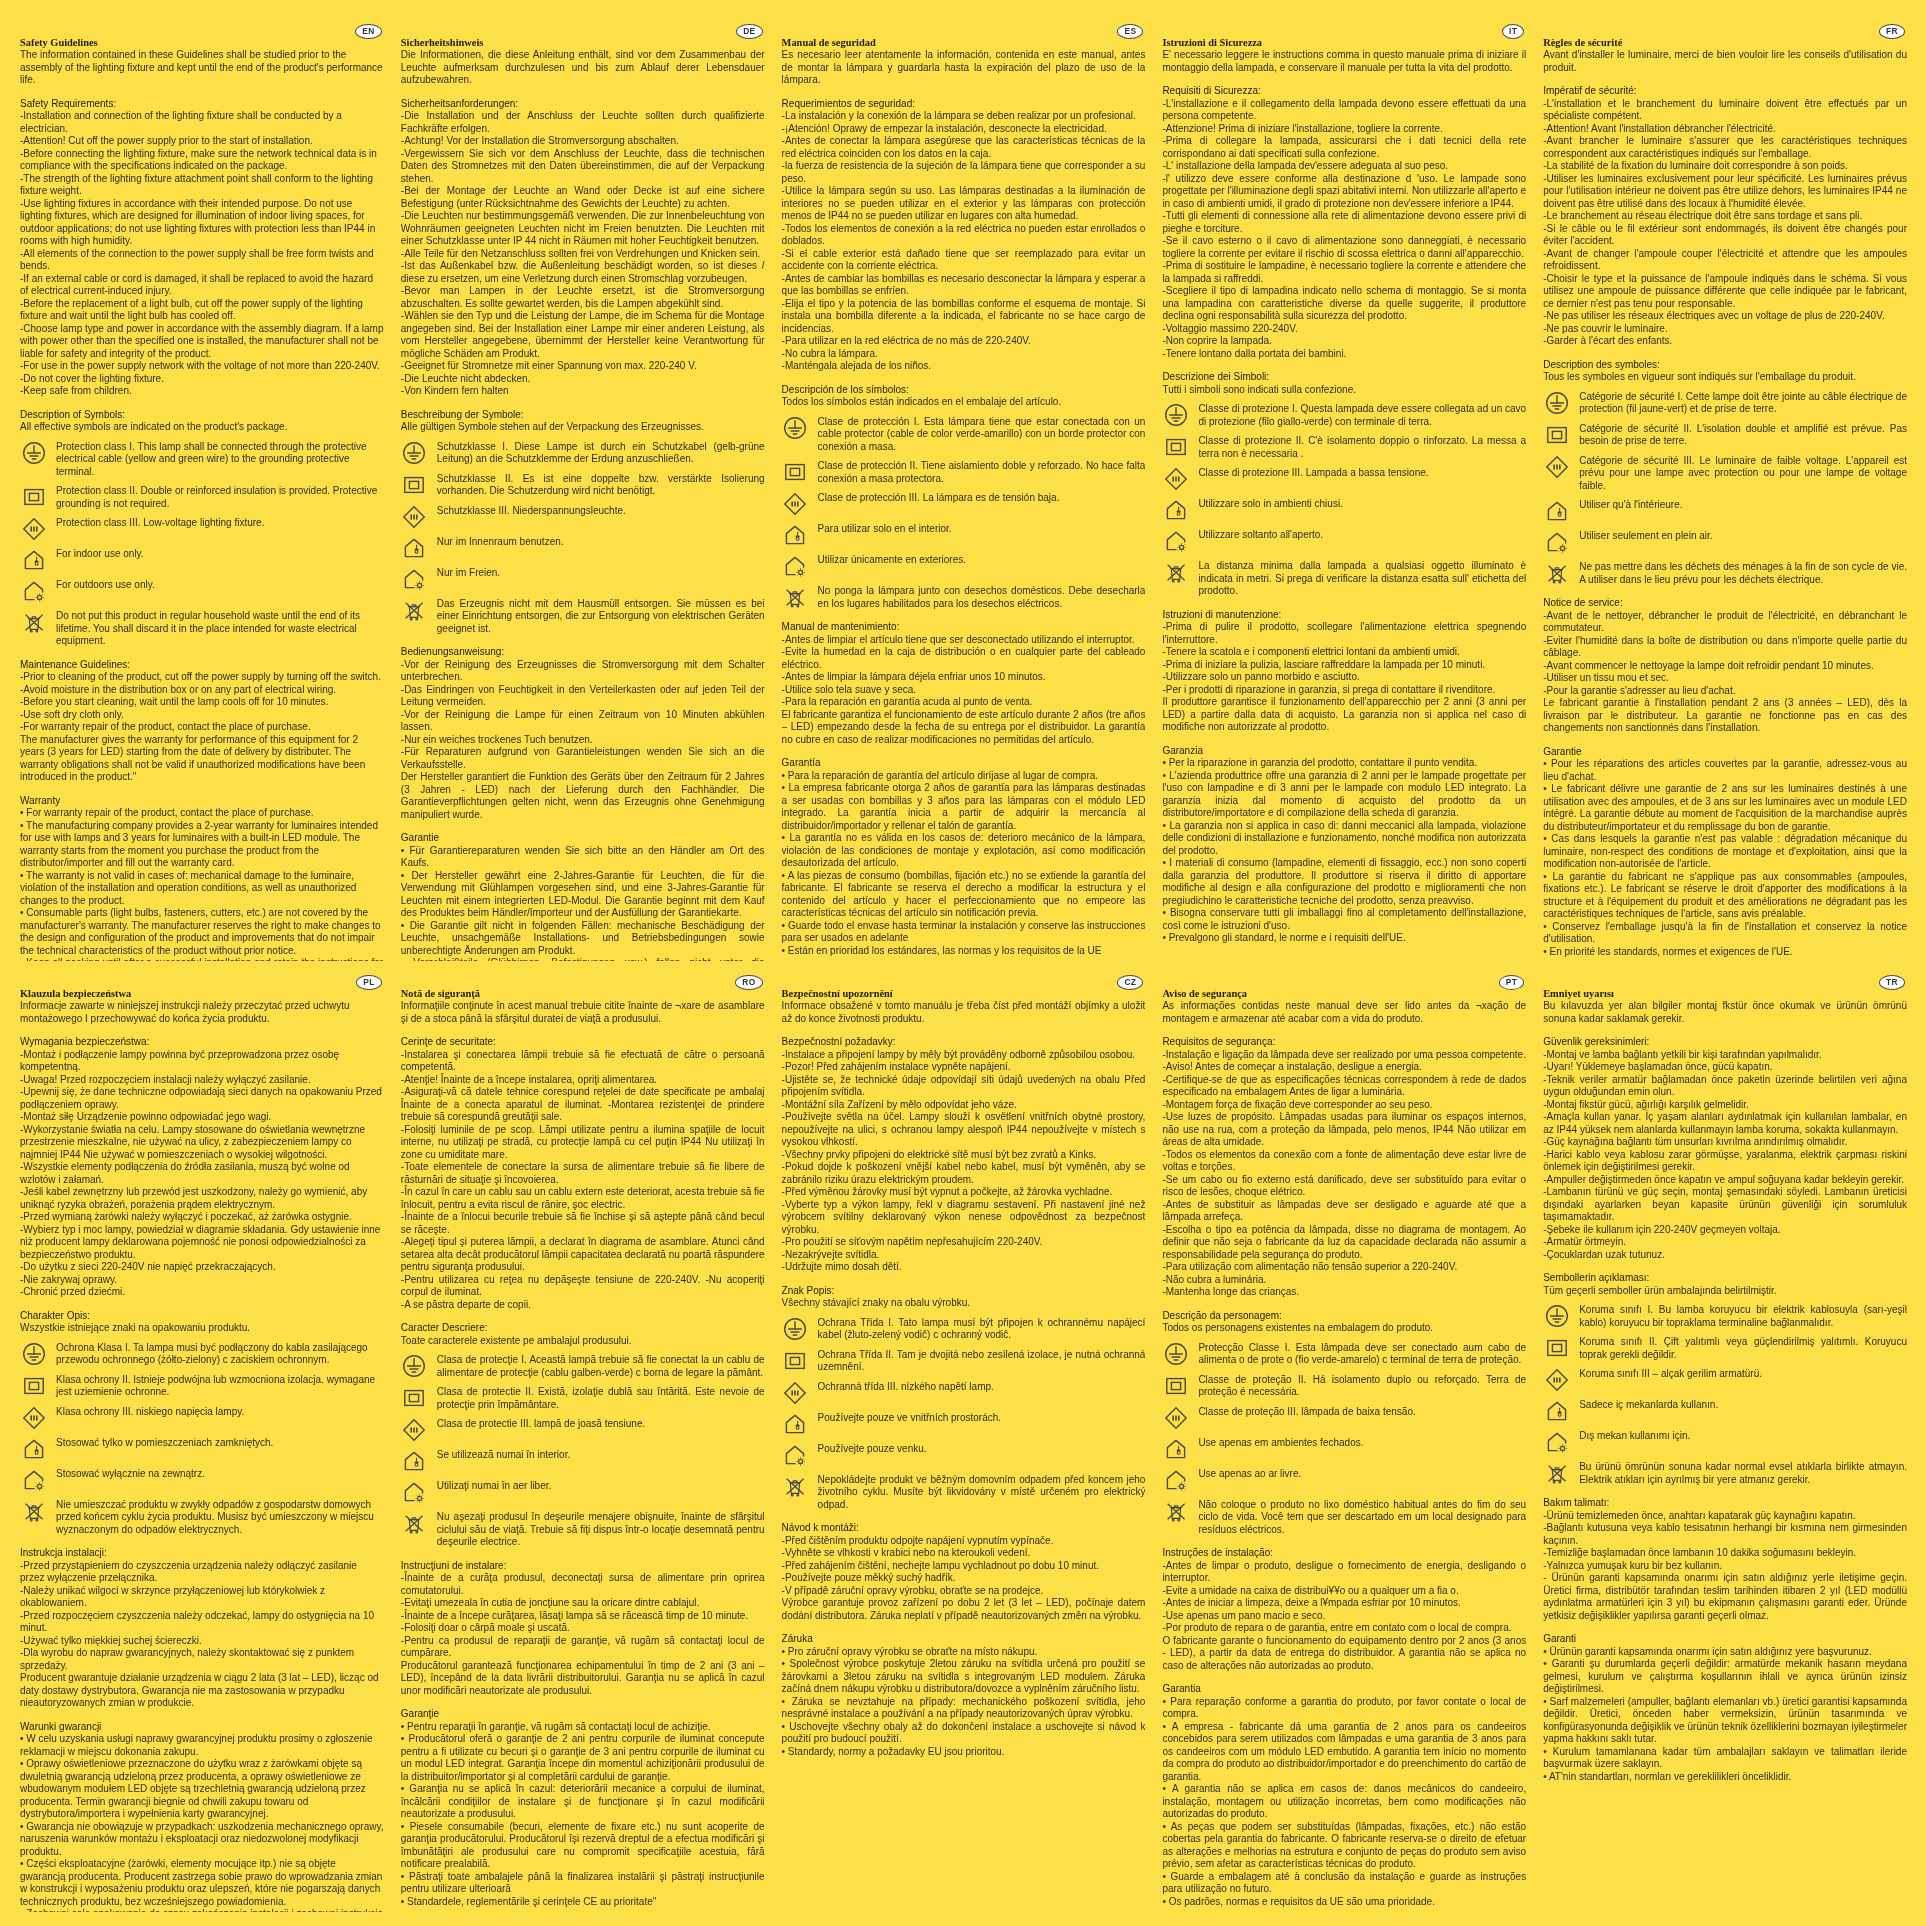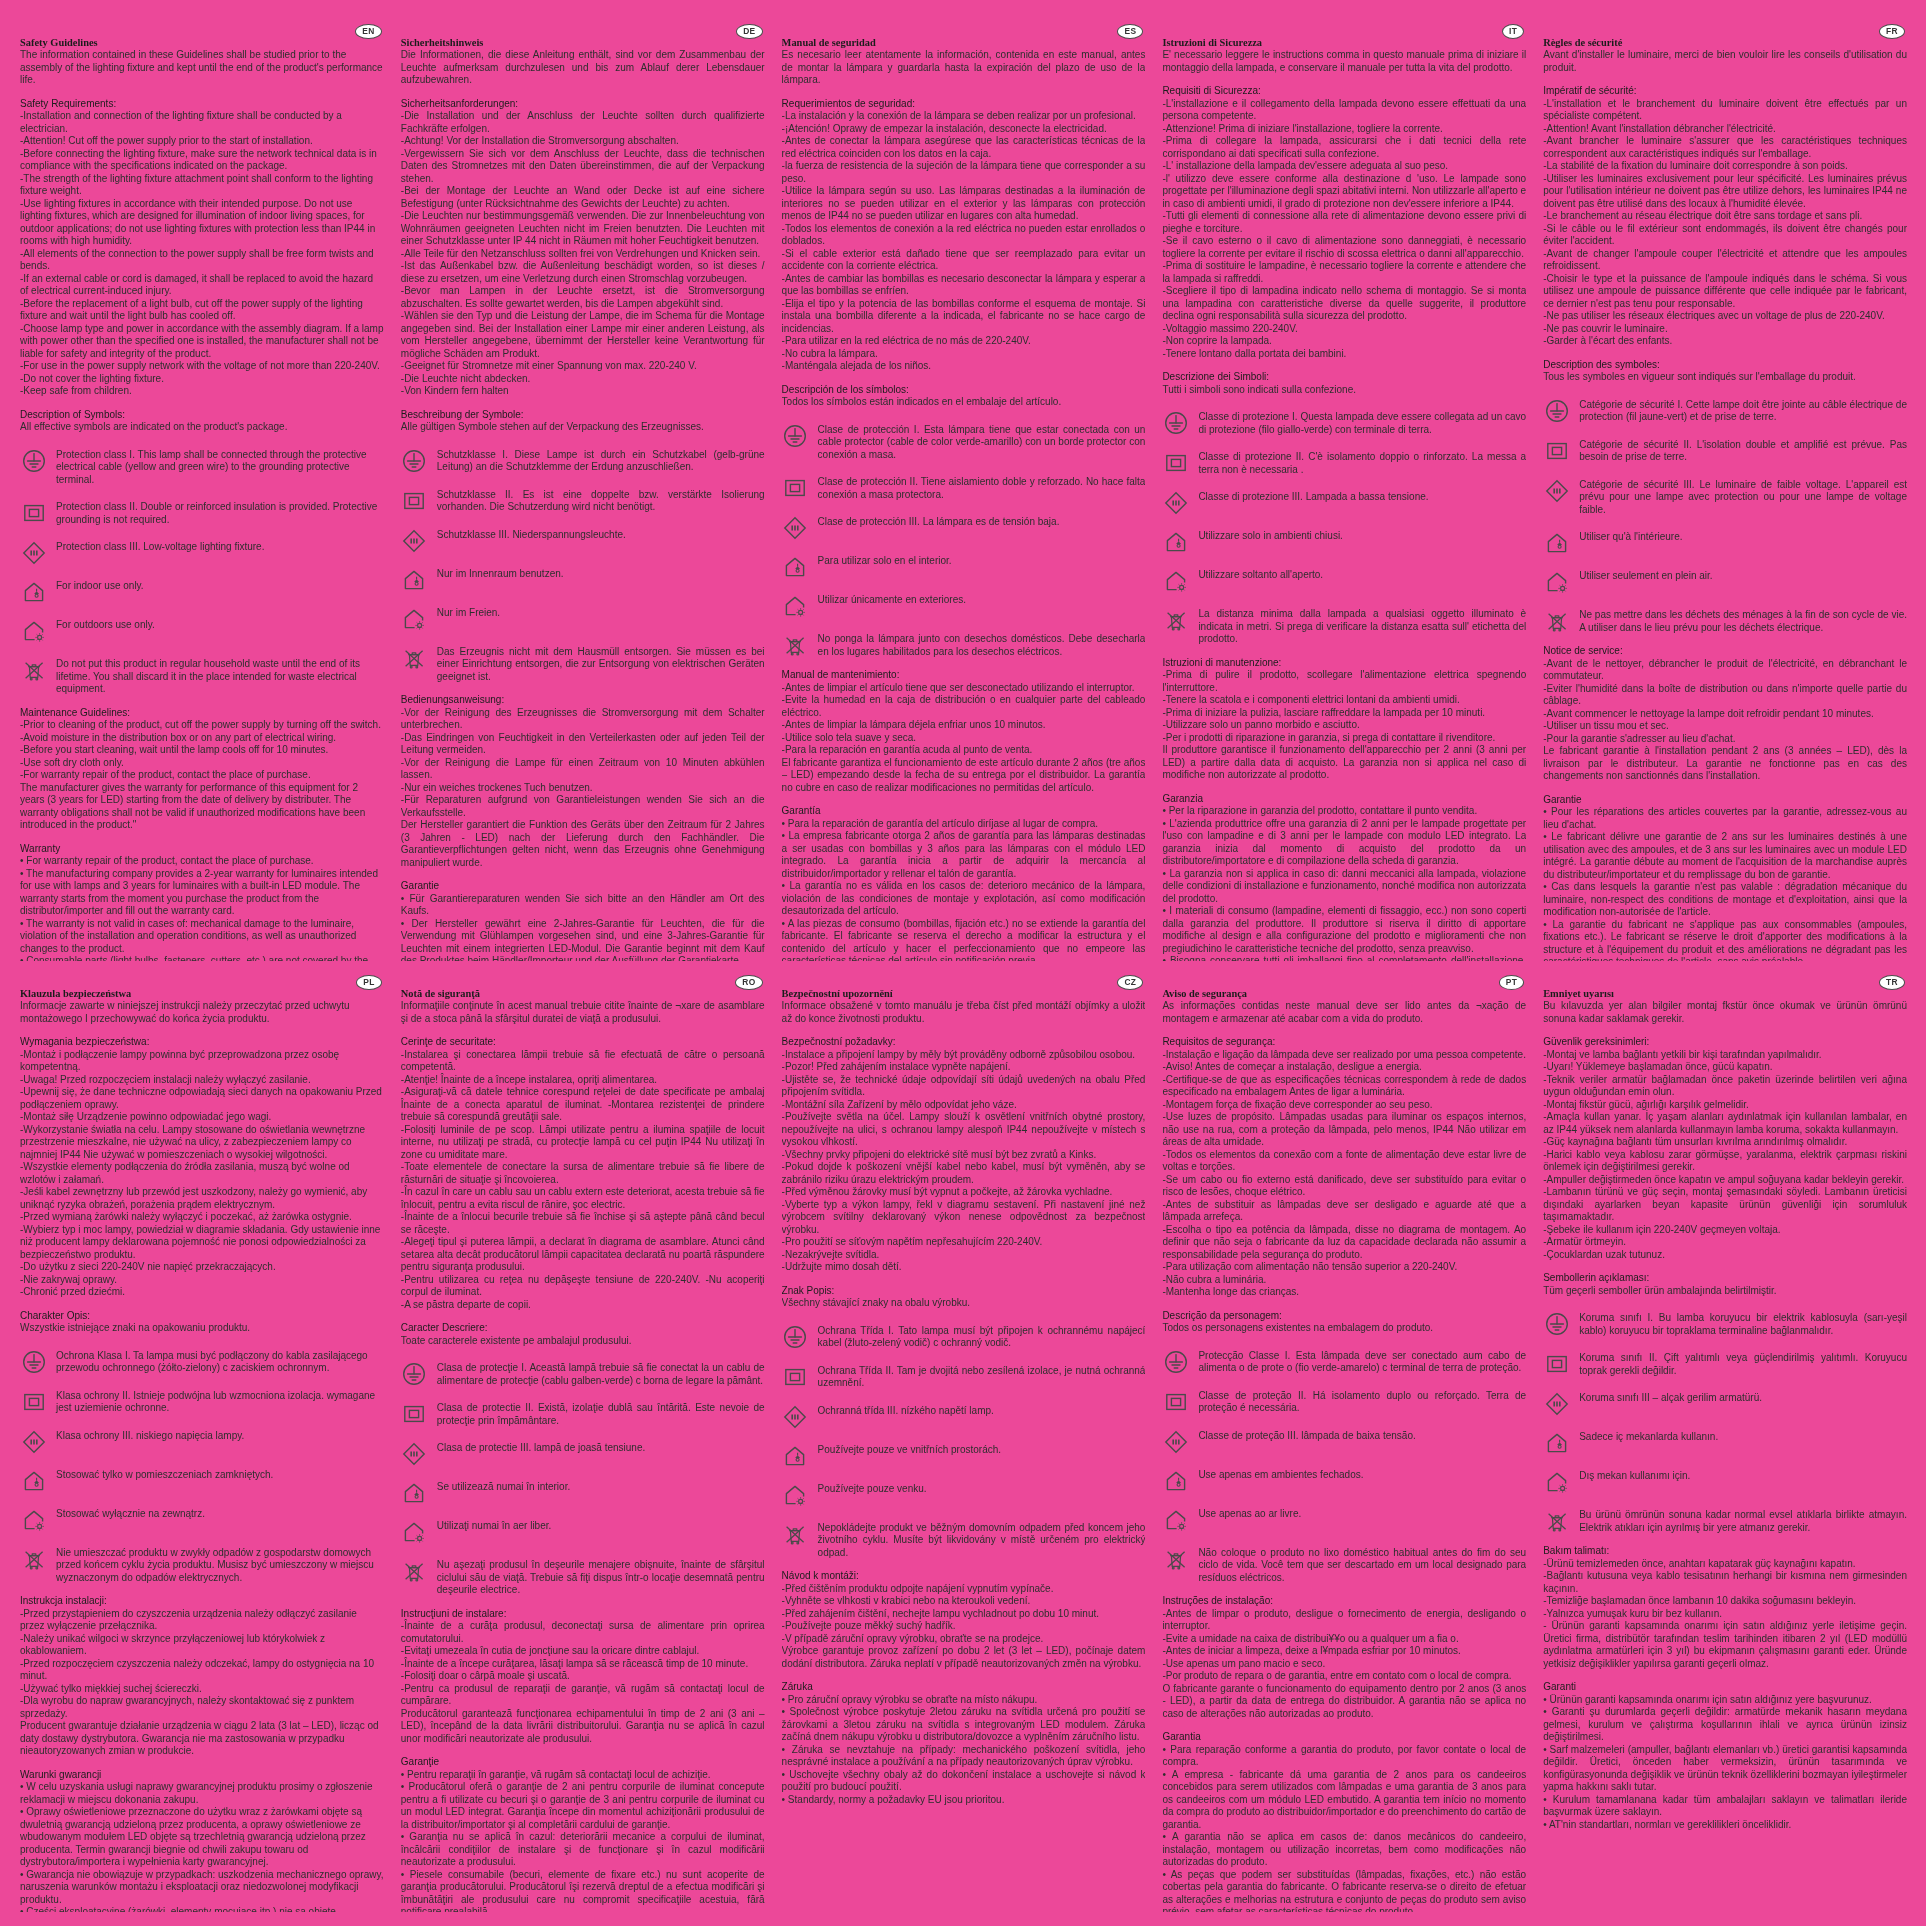--- a/index.html
+++ b/index.html
@@ -1,17 +1,17 @@
 <!DOCTYPE html>
 <html><head>
 <meta charset="utf-8">
 <style>
   html,body{margin:0;padding:0;background:#ffffff;}
   .sheet{
-    width:1927px;height:1927px;background:#ec4899;position:relative;
+    width:1927px;height:1927px;background:#fde047;position:relative;
     font-family:"Liberation Sans","DejaVu Sans",sans-serif;color:#2e2e2e;
     box-sizing:border-box;overflow:hidden;
   }
   .grid{
     position:absolute;inset:0;box-sizing:border-box;
     padding:24px 20px 0 20px;
     display:grid;grid-template-columns:repeat(5,1fr);
     grid-template-rows:937px 937px;column-gap:17px;row-gap:14px;
   }
   .col{
@@ -22,21 +22,21 @@
   .badge{
     position:absolute;top:0;right:2px;
     border:1.2px solid #4a4a4a;border-radius:50%;
     font-size:8.4px;font-weight:bold;letter-spacing:0.4px;
     padding:1px 6px 1.5px 6px;color:#333;background:#fff;
   }
   h2.title{font-size:10.4px;font-weight:bold;color:#1c1c1c;margin:0;font-family:Liberation Serif, serif;}
   h3.heading{font-size:10px;font-weight:normal;color:#1c1c1c;margin:11px 0 0 0;}
   p.intro,p.lead{margin:0;}
   p.line{margin:0;}
-  .symbol-row{display:flex;align-items:flex-start;gap:9px;margin:15px 0 0 0;}
+  .symbol-row{display:flex;align-items:flex-start;gap:9px;margin:7px 0 0 0;}
   .symbol-icon{flex:0 0 27px;width:27px;display:flex;justify-content:center;}
   .symbol-icon svg{width:24px;height:24px;display:block;}
   .symbol-text{flex:1;}
 </style>
 </head>
 <body>
 
 <div class="sheet">
   <div class="grid" id="grid">
       <article class="col">

